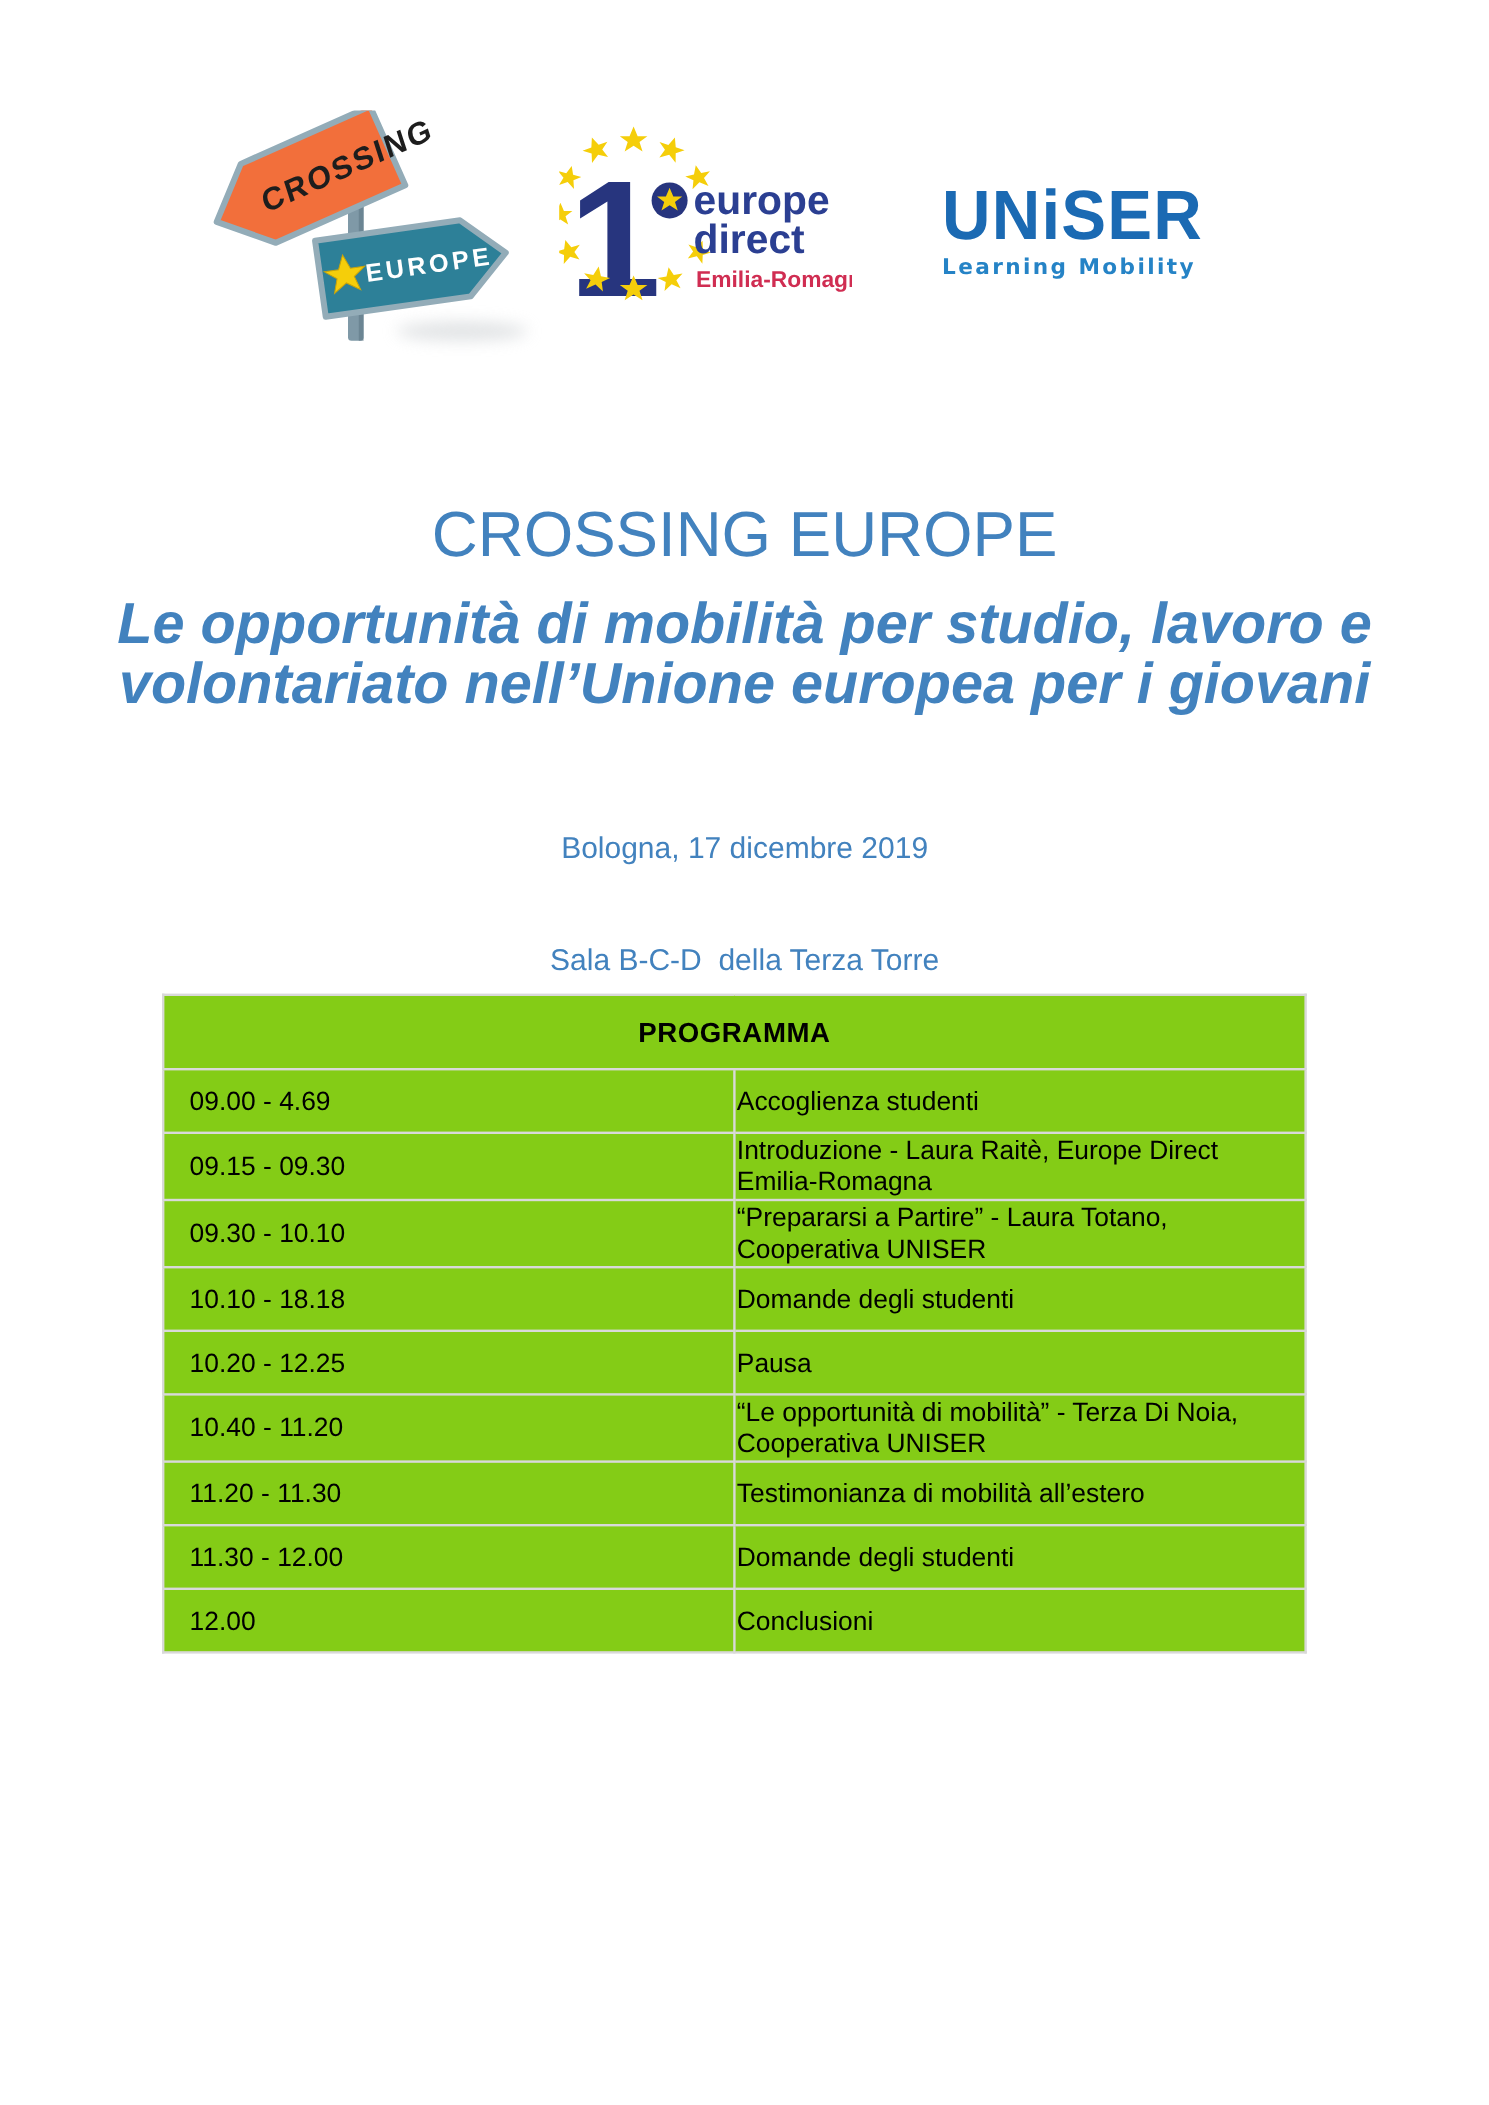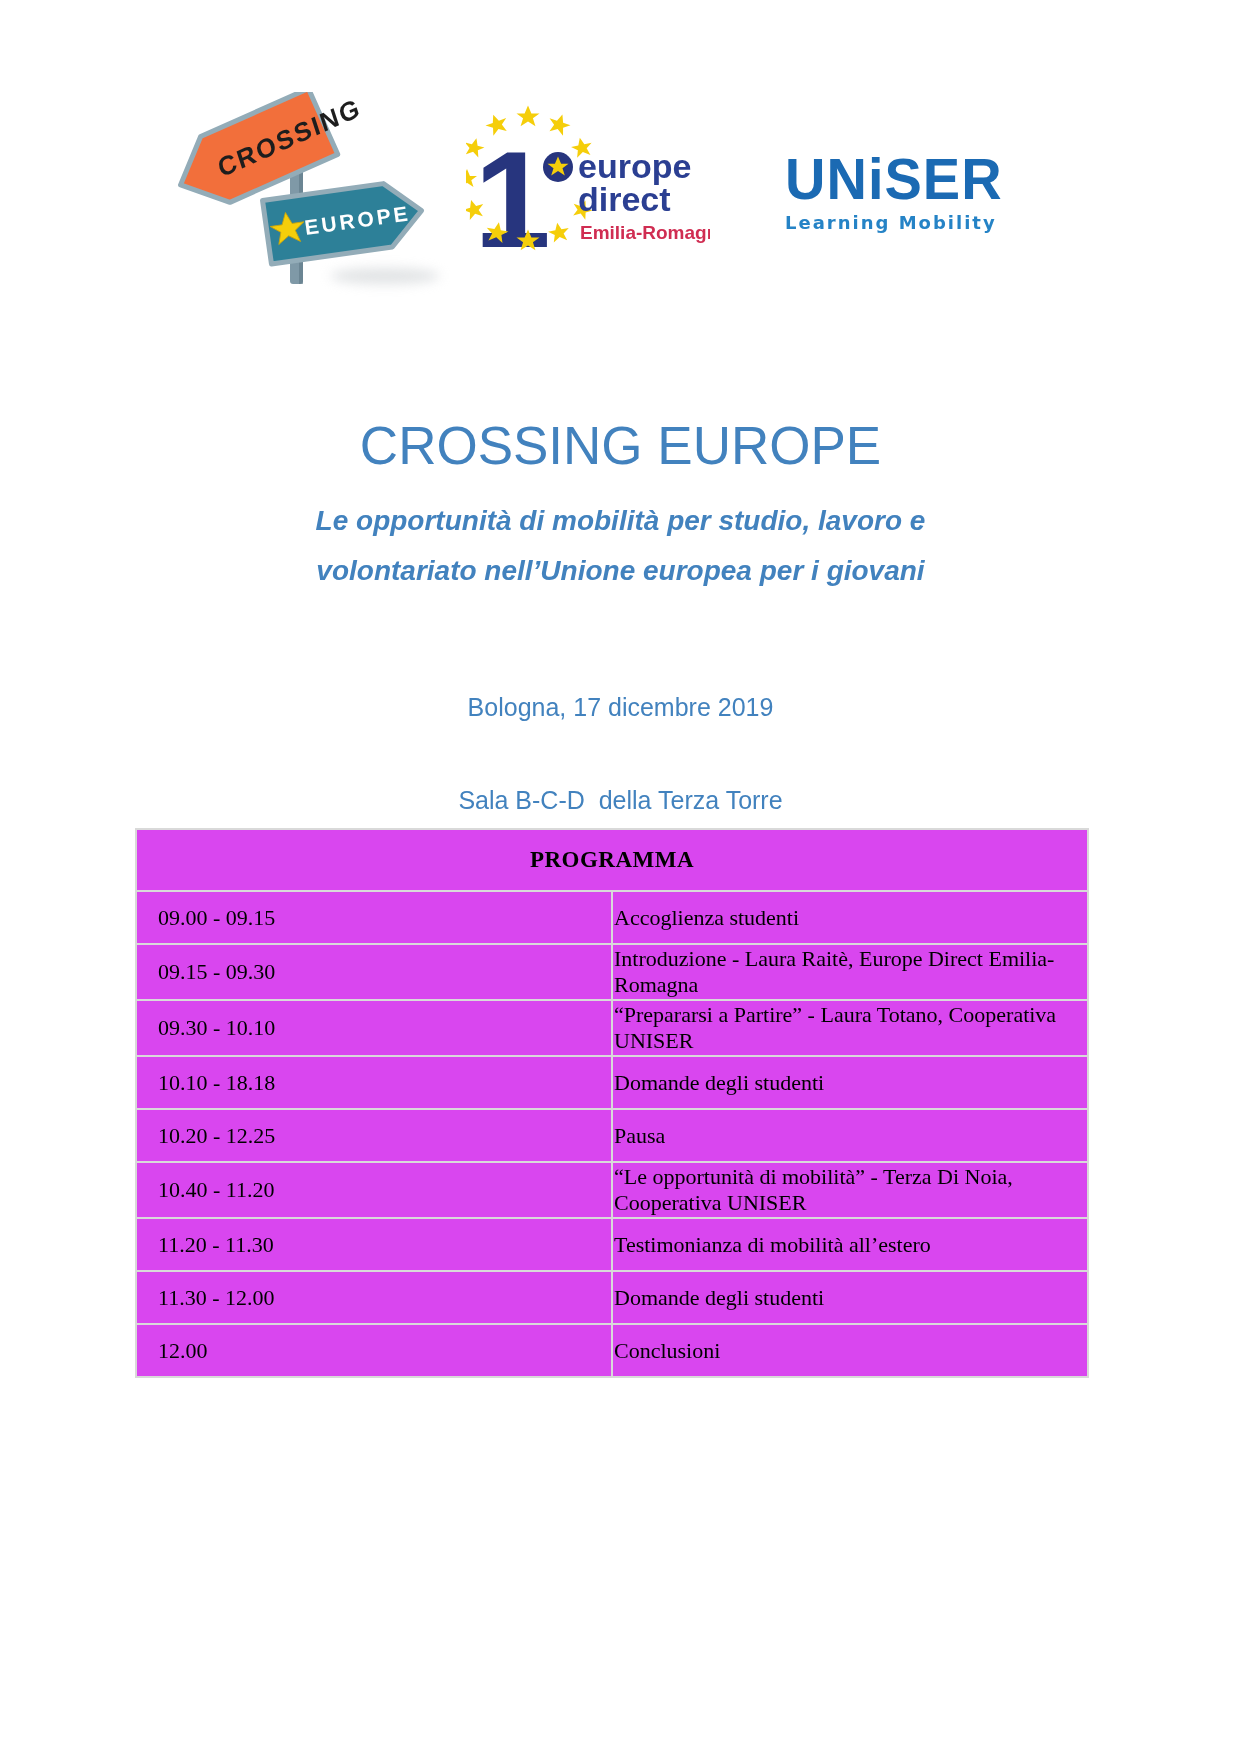--- a/index.html
+++ b/index.html
@@ -29,37 +29,37 @@
     font-family:"DejaVu Sans", sans-serif;
   }
   
   .doc-title{
     position:absolute;top:418px;left:0;width:100%;
     text-align:center;font-size:53px;font-weight:normal;
     color:var(--accent-blue);letter-spacing:0px;line-height:56px;
   }
   .doc-subtitle{
     position:absolute;top:496px;left:0;width:100%;
-    text-align:center;font-size:28px;font-weight:bold;font-style:italic;
+    text-align:center;font-size:48px;font-weight:bold;font-style:italic;
     color:var(--accent-blue);line-height:50px;
   }
   .doc-venue{
     position:absolute;top:630px;left:0;width:100%;
     text-align:center;font-size:25px;color:var(--accent-blue);
     line-height:31px;white-space:pre-wrap;
   }
   
   .program-table{
     position:absolute;left:135px;top:828px;width:954px;
     border-collapse:collapse;table-layout:fixed;
     font-size:22px;color:#000000;
   }
   .program-table th,.program-table td{
     border:2px solid var(--table-border);
-    background:#d946ef;vertical-align:middle;font-family:Liberation Serif, serif;
+    background:#84cc16;vertical-align:middle;
   }
   .program-table th{
     height:58px;text-align:center;font-weight:bold;font-size:23px;
     letter-spacing:0.5px;
   }
   .program-table td{height:49px;}
   td.time-cell{width:186px;padding-left:21px;}
   td.activity-cell{}
   
   .svg-sans{font-family:"Liberation Sans", sans-serif;}
@@ -137,21 +137,21 @@
   </div>
 
   <table class="program-table">
     <thead>
       <tr>
         <th colspan="2">PROGRAMMA</th>
       </tr>
     </thead>
     <tbody>
         <tr>
-          <td class="time-cell">09.00 - 09.15</td>
+          <td class="time-cell">09.00 - 4.69</td>
           <td class="activity-cell">Accoglienza studenti</td>
         </tr>
         <tr>
           <td class="time-cell">09.15 - 09.30</td>
           <td class="activity-cell">Introduzione - Laura Raitè, Europe Direct Emilia-Romagna</td>
         </tr>
         <tr>
           <td class="time-cell">09.30 - 10.10</td>
           <td class="activity-cell">“Prepararsi a Partire” - Laura Totano, Cooperativa UNISER</td>
         </tr>

